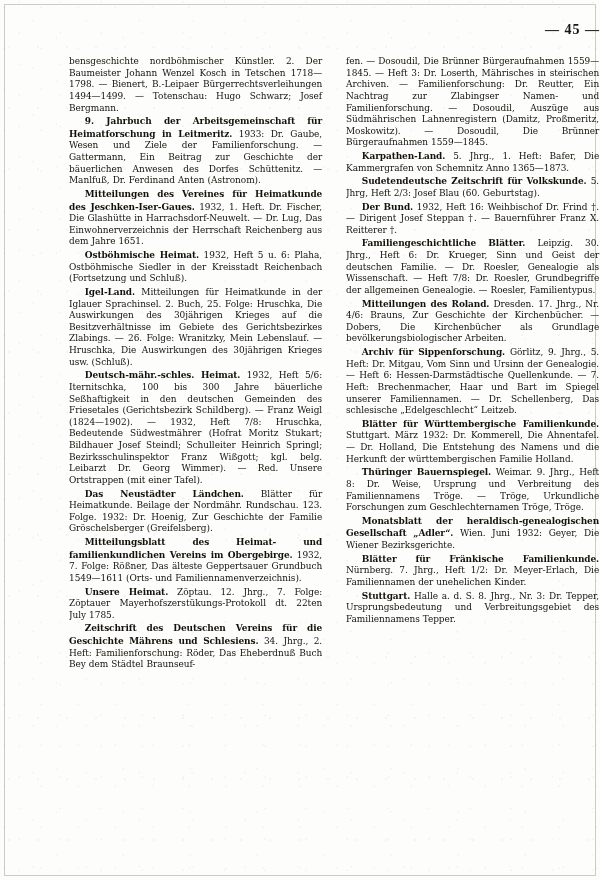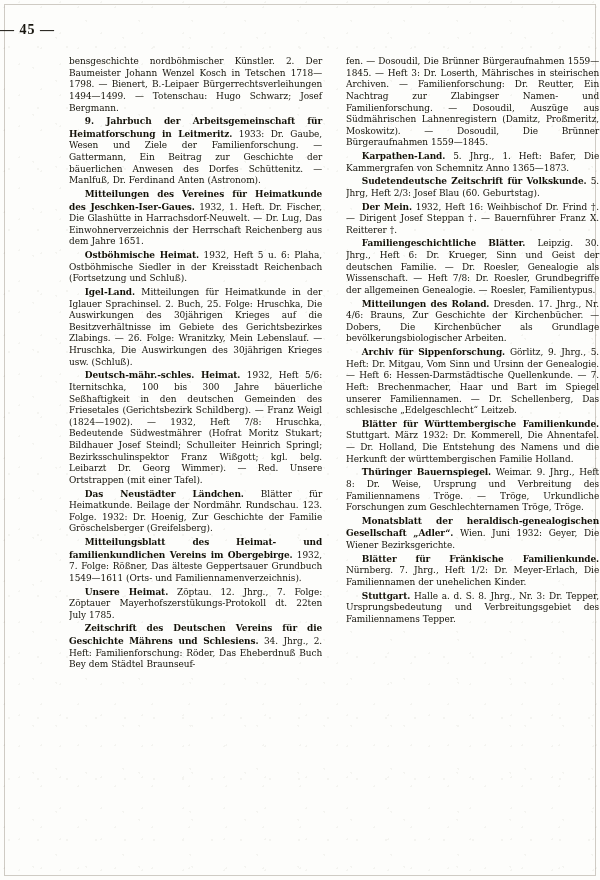--- a/index.html
+++ b/index.html
@@ -26,21 +26,21 @@
     bottom: 4px;
     border: 1px solid #cfcbc4;
     pointer-events: none;
   }
 
   #folio {
     position: absolute;
     top: 22px;
     left: 0;
     width: 600px;
-    text-align: left;
+    text-align: right;
     font-family: "Liberation Serif", serif;
     font-weight: bold;
     font-size: 14px;
     letter-spacing: 1px;
     color: #18160f;
   }
 
   #columns {
     position: absolute;
     top: 56px;
@@ -129,21 +129,21 @@
         <p class="para"><b>Das Neustädter Ländchen.</b><span> Blätter für Heimatkunde. Beilage der Nordmähr. Rundschau. 123. Folge. 1932: Dr. Hoenig, Zur Geschichte der Familie Gröschelsberger (Greifelsberg).</span></p>
         <p class="para"><b>Mitteilungsblatt des Heimat- und familienkundlichen Vereins im Obergebirge.</b><span> 1932, 7. Folge: Rößner, Das älteste Geppertsauer Grundbuch 1549—1611 (Orts- und Familiennamenverzeichnis).</span></p>
         <p class="para"><b>Unsere Heimat.</b><span> Zöptau. 12. Jhrg., 7. Folge: Zöptauer Mayerhofszerstükungs-Protokoll dt. 22ten July 1785.</span></p>
         <p class="para"><b>Zeitschrift des Deutschen Vereins für die Geschichte Mährens und Schlesiens.</b><span> 34. Jhrg., 2. Heft: Familienforschung: Röder, Das Eheberdnuß Buch Bey dem Städtel Braunseuf-</span></p>
       </div>
 
     <div class="column" id="col-right">
         <p class="para cont"><span>fen. — Dosoudil, Die Brünner Bürgeraufnahmen 1559—1845. — Heft 3: Dr. Loserth, Mährisches in steirischen Archiven. — Familienforschung: Dr. Reutter, Ein Nachtrag zur Zlabingser Namen- und Familienforschung. — Dosoudil, Auszüge aus Südmährischen Lahnenregistern (Damitz, Proßmeritz, Moskowitz). — Dosoudil, Die Brünner Bürgeraufnahmen 1559—1845.</span></p>
         <p class="para"><b>Karpathen-Land.</b><span> 5. Jhrg., 1. Heft: Bafer, Die Kammergrafen von Schemnitz Anno 1365—1873.</span></p>
         <p class="para"><b>Sudetendeutsche Zeitschrift für Volkskunde.</b><span> 5. Jhrg, Heft 2/3: Josef Blau (60. Geburtstag).</span></p>
-        <p class="para"><b>Der Mein.</b><span> 1932, Heft 16: Weihbischof Dr. Frind †. — Dirigent Josef Steppan †. — Bauernführer Franz X. Reitterer †.</span></p>
+        <p class="para"><b>Der Bund.</b><span> 1932, Heft 16: Weihbischof Dr. Frind †. — Dirigent Josef Steppan †. — Bauernführer Franz X. Reitterer †.</span></p>
         <p class="para"><b>Familiengeschichtliche Blätter.</b><span> Leipzig. 30. Jhrg., Heft 6: Dr. Krueger, Sinn und Geist der deutschen Familie. — Dr. Roesler, Genealogie als Wissenschaft. — Heft 7/8: Dr. Roesler, Grundbegriffe der allgemeinen Genealogie. — Roesler, Familientypus.</span></p>
         <p class="para"><b>Mitteilungen des Roland.</b><span> Dresden. 17. Jhrg., Nr. 4/6: Brauns, Zur Geschichte der Kirchenbücher. — Dobers, Die Kirchenbücher als Grundlage bevölkerungsbiologischer Arbeiten.</span></p>
         <p class="para"><b>Archiv für Sippenforschung.</b><span> Görlitz, 9. Jhrg., 5. Heft: Dr. Mitgau, Vom Sinn und Ursinn der Genealogie. — Heft 6: Hessen-Darmstädtische Quellenkunde. — 7. Heft: Brechenmacher, Haar und Bart im Spiegel unserer Familiennamen. — Dr. Schellenberg, Das schlesische „Edelgeschlecht“ Leitzeb.</span></p>
         <p class="para"><b>Blätter für Württembergische Familienkunde.</b><span> Stuttgart. März 1932: Dr. Kommerell, Die Ahnentafel. — Dr. Holland, Die Entstehung des Namens und die Herkunft der württembergischen Familie Holland.</span></p>
         <p class="para"><b>Thüringer Bauernspiegel.</b><span> Weimar. 9. Jhrg., Heft 8: Dr. Weise, Ursprung und Verbreitung des Familiennamens Tröge. — Tröge, Urkundliche Forschungen zum Geschlechternamen Tröge, Tröge.</span></p>
         <p class="para"><b>Monatsblatt der heraldisch-genealogischen Gesellschaft „Adler“.</b><span> Wien. Juni 1932: Geyer, Die Wiener Bezirksgerichte.</span></p>
         <p class="para"><b>Blätter für Fränkische Familienkunde.</b><span> Nürnberg. 7. Jhrg., Heft 1/2: Dr. Meyer-Erlach, Die Familiennamen der unehelichen Kinder.</span></p>
         <p class="para"><b>Stuttgart.</b><span> Halle a. d. S. 8. Jhrg., Nr. 3: Dr. Tepper, Ursprungsbedeutung und Verbreitungsgebiet des Familiennamens Tepper.</span></p>
       </div>
 

